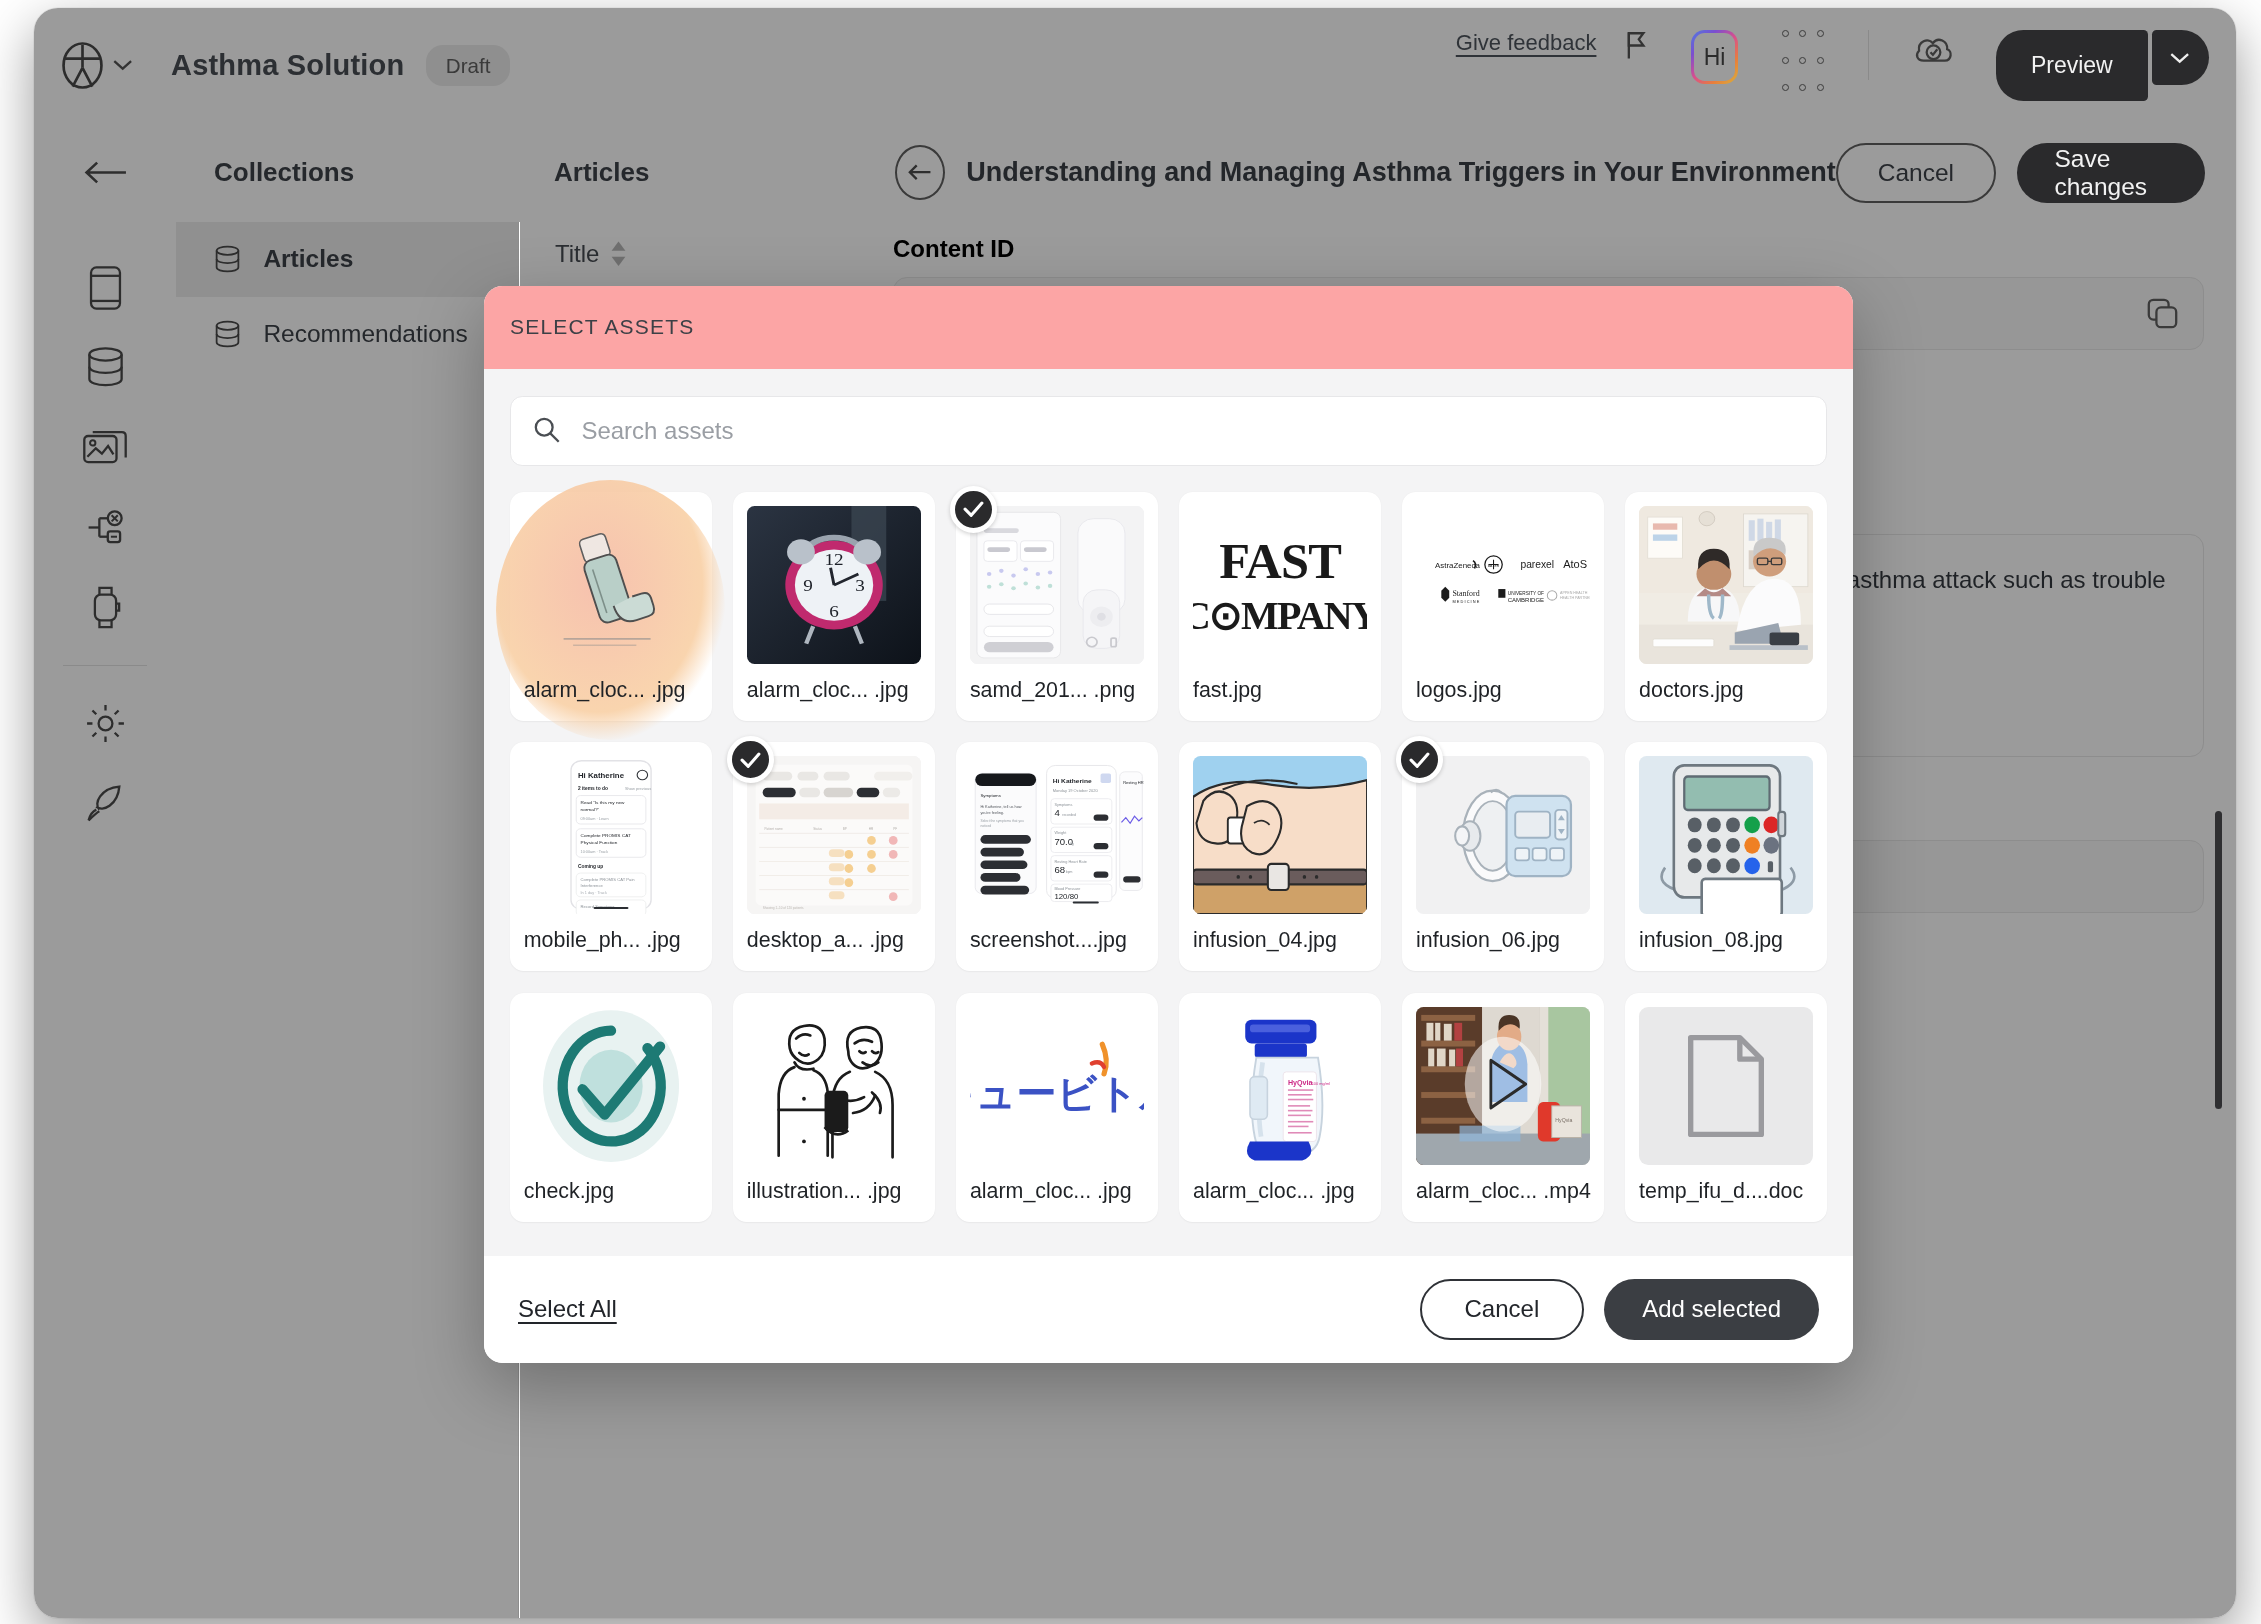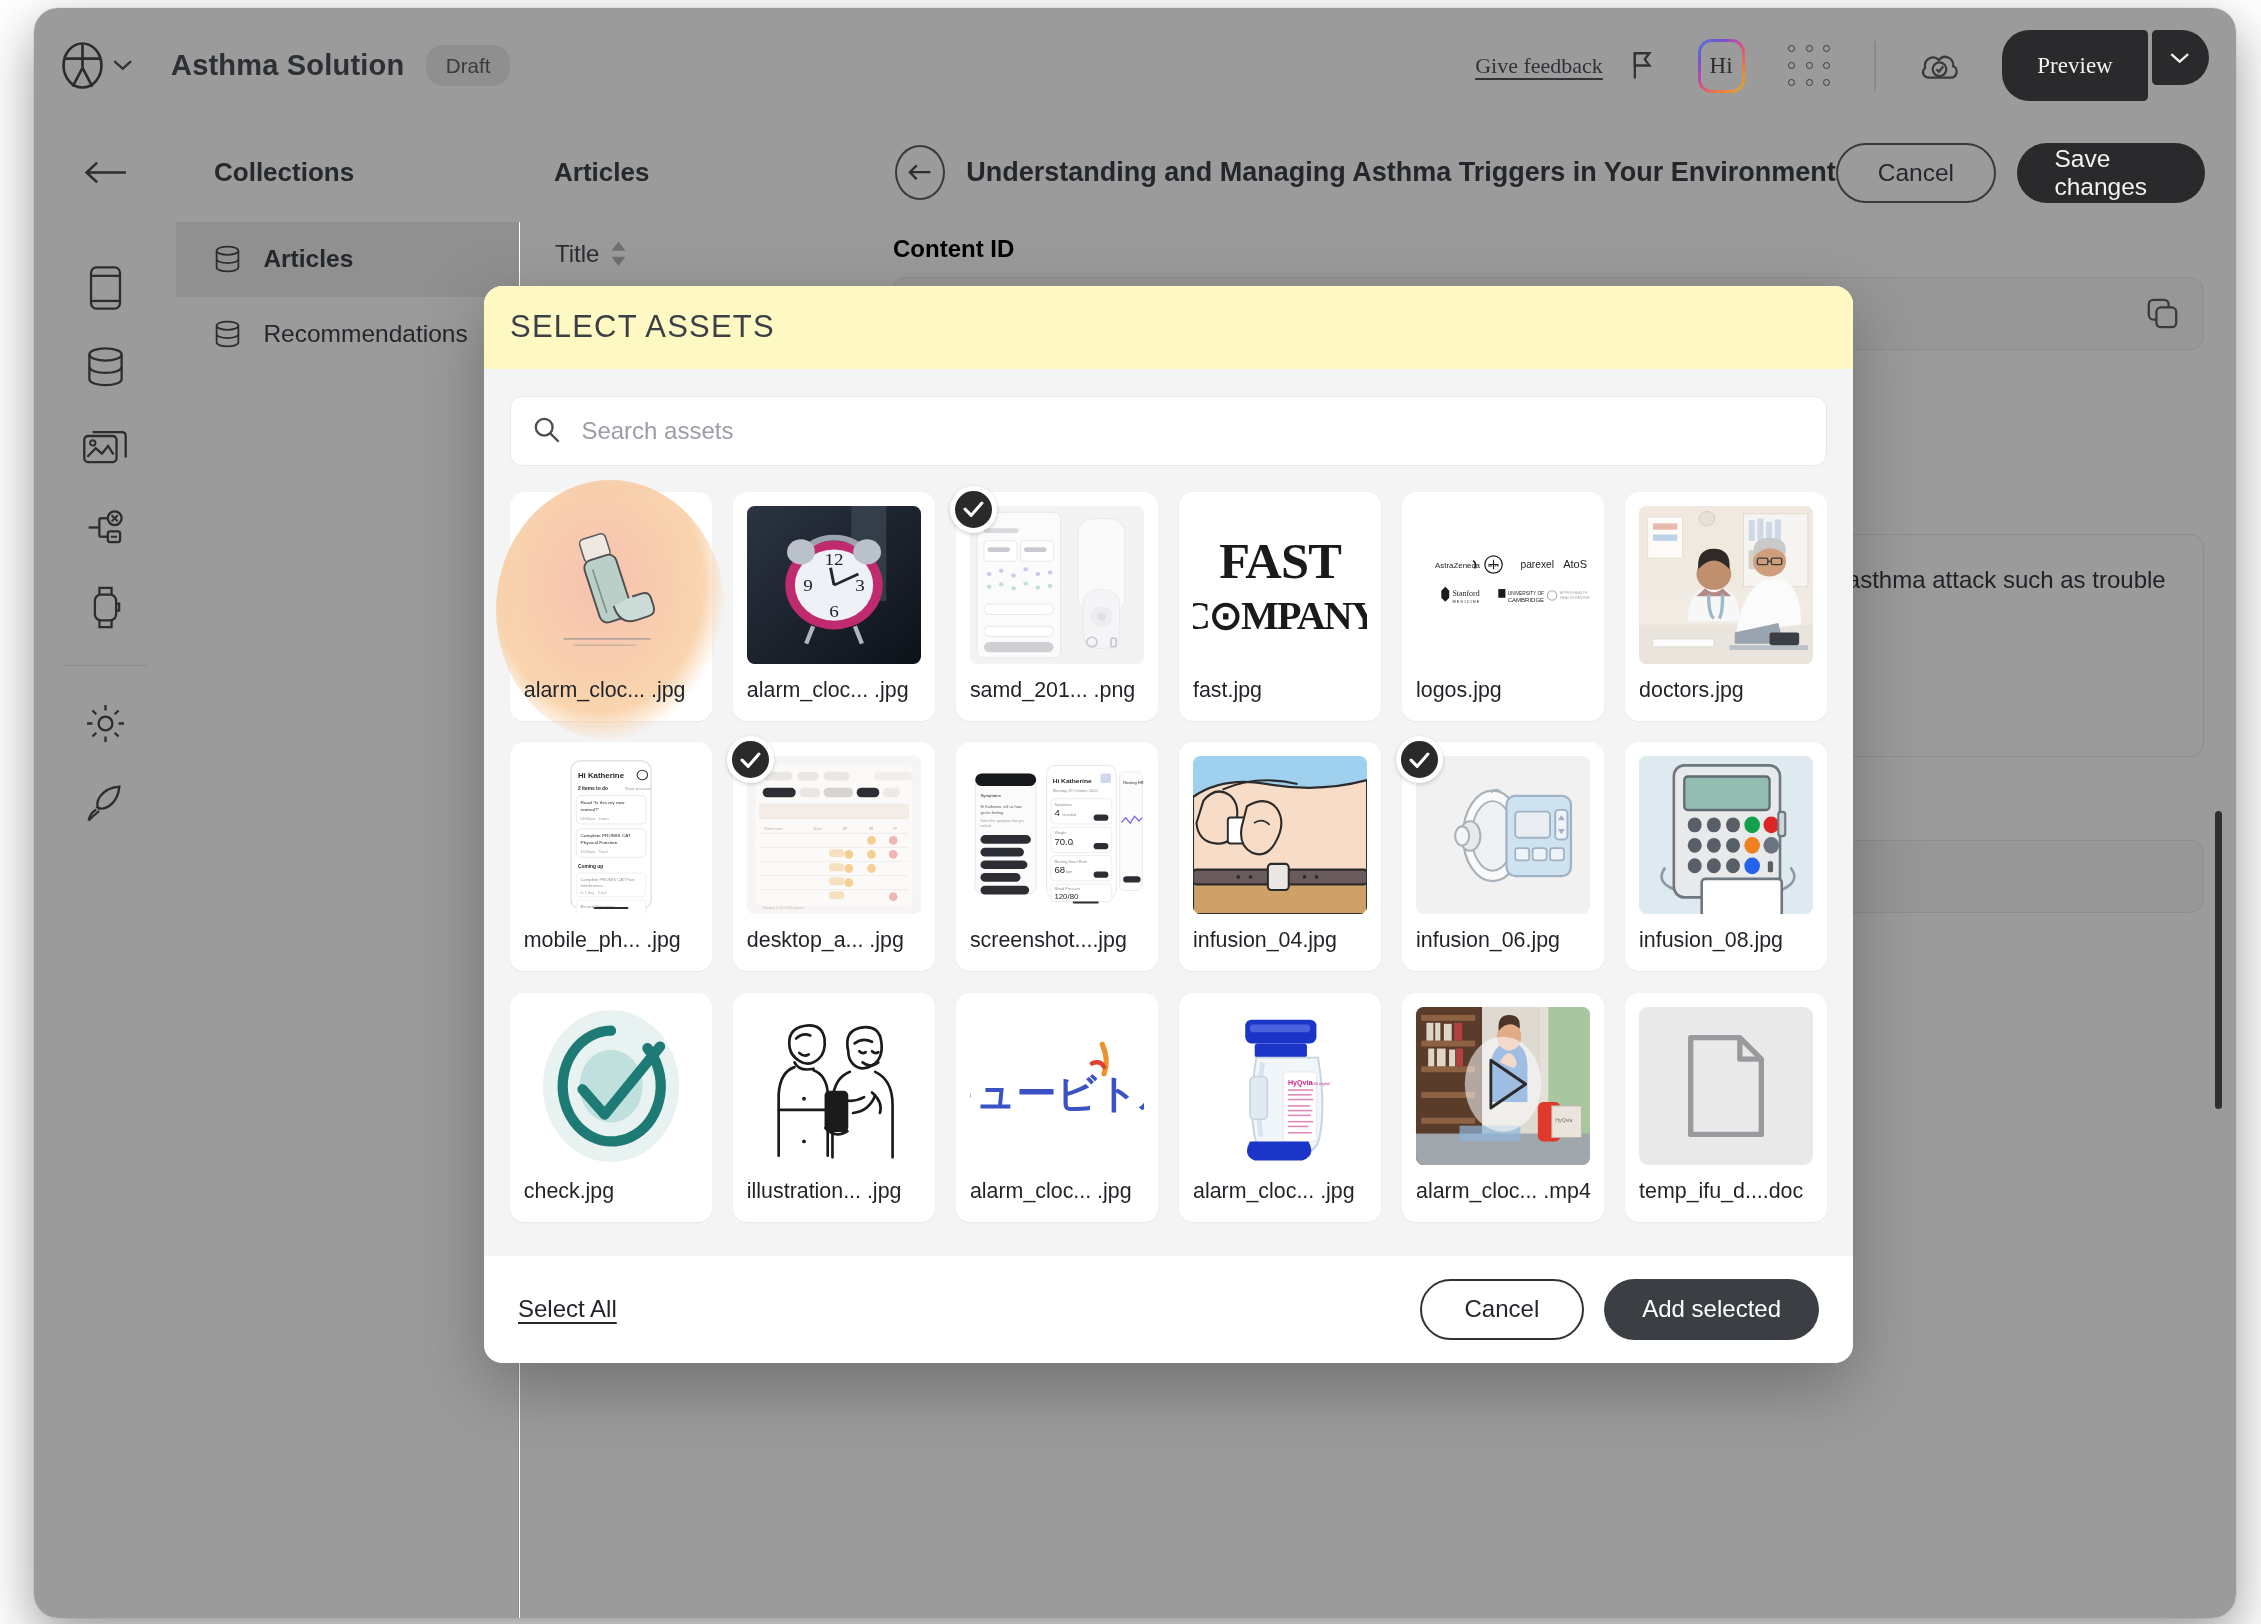--- a/index.html
+++ b/index.html
@@ -33,21 +33,21 @@
   .brand-chev { margin-left: 6.1px; color: #3c3c3c; font-size: 20px; }
   .app-title {
     margin-left: 38px; font-size: 29px; font-weight: 600; color: #2c2f33;
     letter-spacing: 0.2px;
   }
   .draft-pill {
     margin-left: 21.4px; background: #8f8f8f; color: #3a3a3a;
     padding: 8.4px 20px; border-radius: 17px; font-size: 20.6px;
   }
   .topbar-right {
-    margin-left: auto; display: flex; align-items: center; gap: 16px; padding-right: 27.5px; font-family: Liberation Serif, serif;
+    margin-left: auto; display: flex; gap: 16px; padding-right: 27.5px;
   }
   .give-feedback {
     font-size: 22px; color: #2f3338; text-decoration: underline; text-underline-offset: 4.6px;
   }
   .flag-icon { margin-left: 12.2px; display:flex; }
   .hi-badge {
     margin-left: 27.5px; width: 47px; height: 54px; border-radius: 13.8px;
     display: flex; align-items: center; justify-content: center;
     font-size: 23px; color: #2b2b2b; font-weight: 400;
     background: #9b9b9b;
@@ -169,22 +169,22 @@
   
   #scrim { position: absolute; inset: 0; background: rgba(0,0,0,0); }
   #modal {
     position: absolute; left: 450px; top: 278px; width: 1369px; height: 1077px;
     background: #ffffff; border-radius: 18.4px;
     box-shadow: 0 23px 69px rgba(0,0,0,.28);
     display: flex; flex-direction: column; overflow: hidden;
   }
   .modal-head {
     height: 83px; display: flex; align-items: center; padding-left: 26px;
-    font-size: 31px; letter-spacing: 1.2px; color: #3c4046; font-weight: 400;
-    background: #fef9c3;
+    font-size: 21px; letter-spacing: 1.2px; color: #3c4046; font-weight: 400;
+    background: #fca5a5;
   }
   .modal-body {
     flex: 1; background: #f4f4f5; padding: 27.5px 26px 7.6px 26px; overflow: hidden;
   }
   .search-wrap {
     height: 70px; background: #fff; border: 1.5px solid #e7e7e9; border-radius: 12.2px;
     display: flex; align-items: center; padding: 0 21.4px;
   }
   .search-input {
     border: 0; outline: 0; background: transparent; margin-left: 20px;

